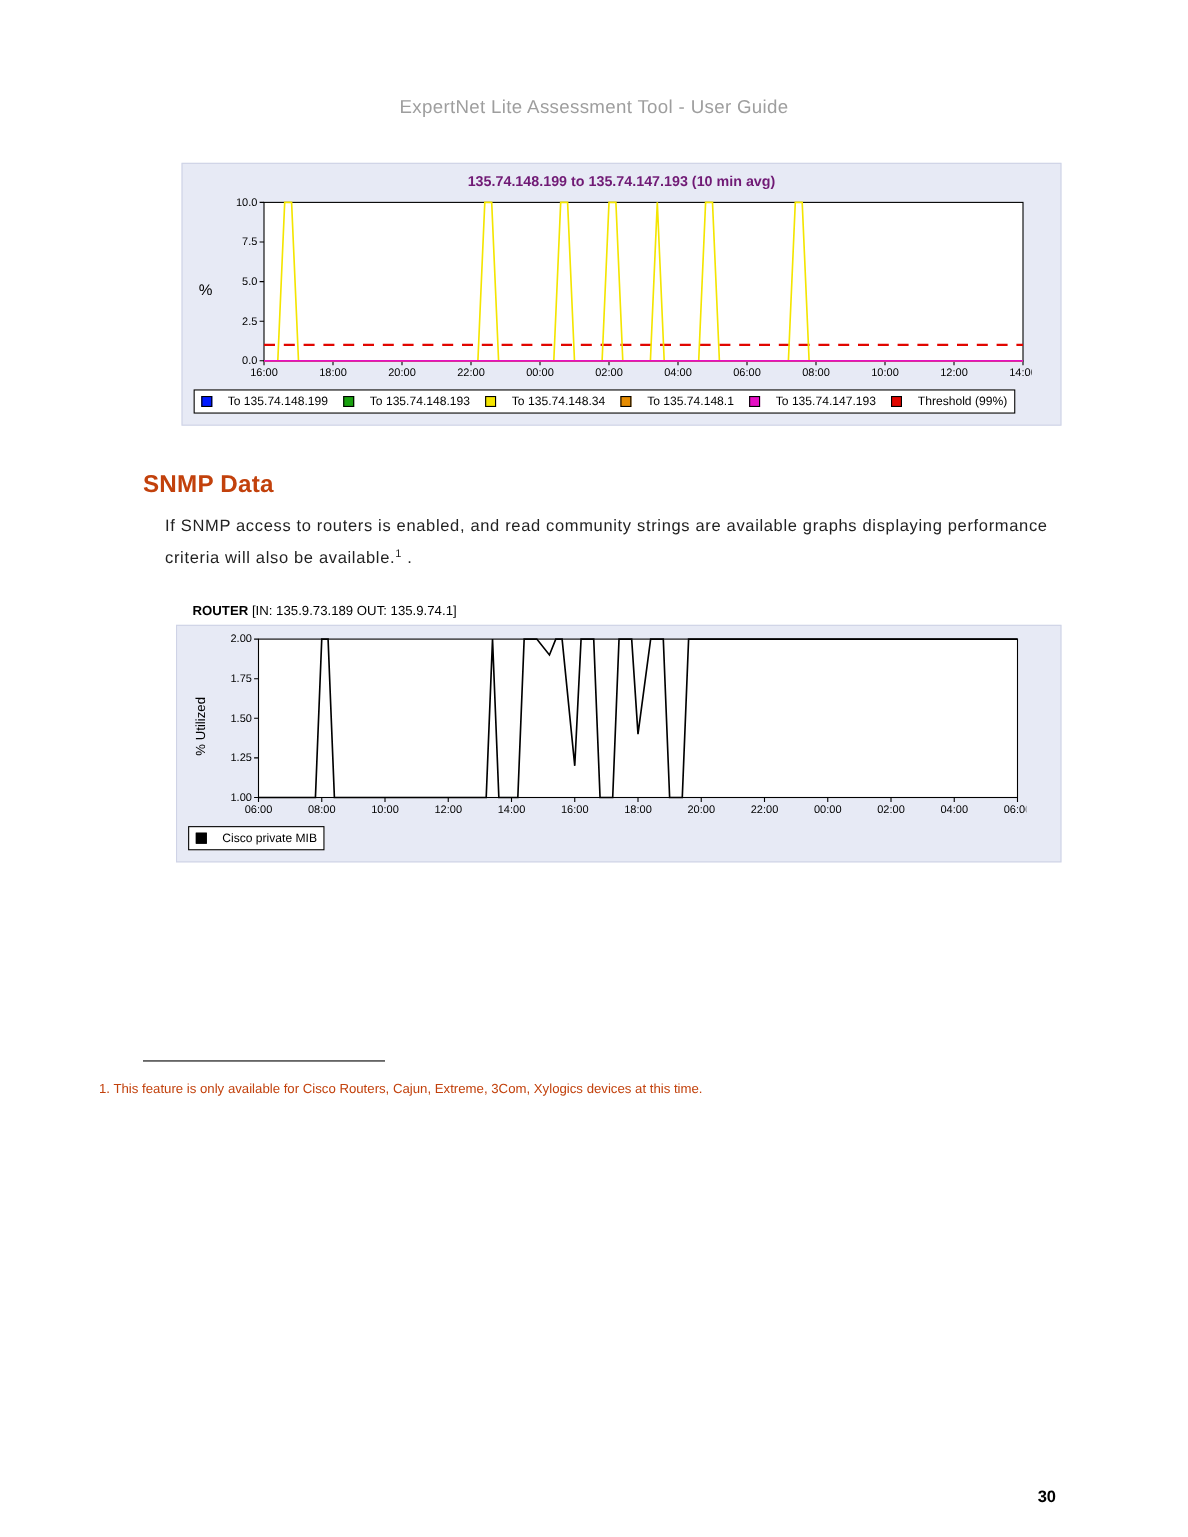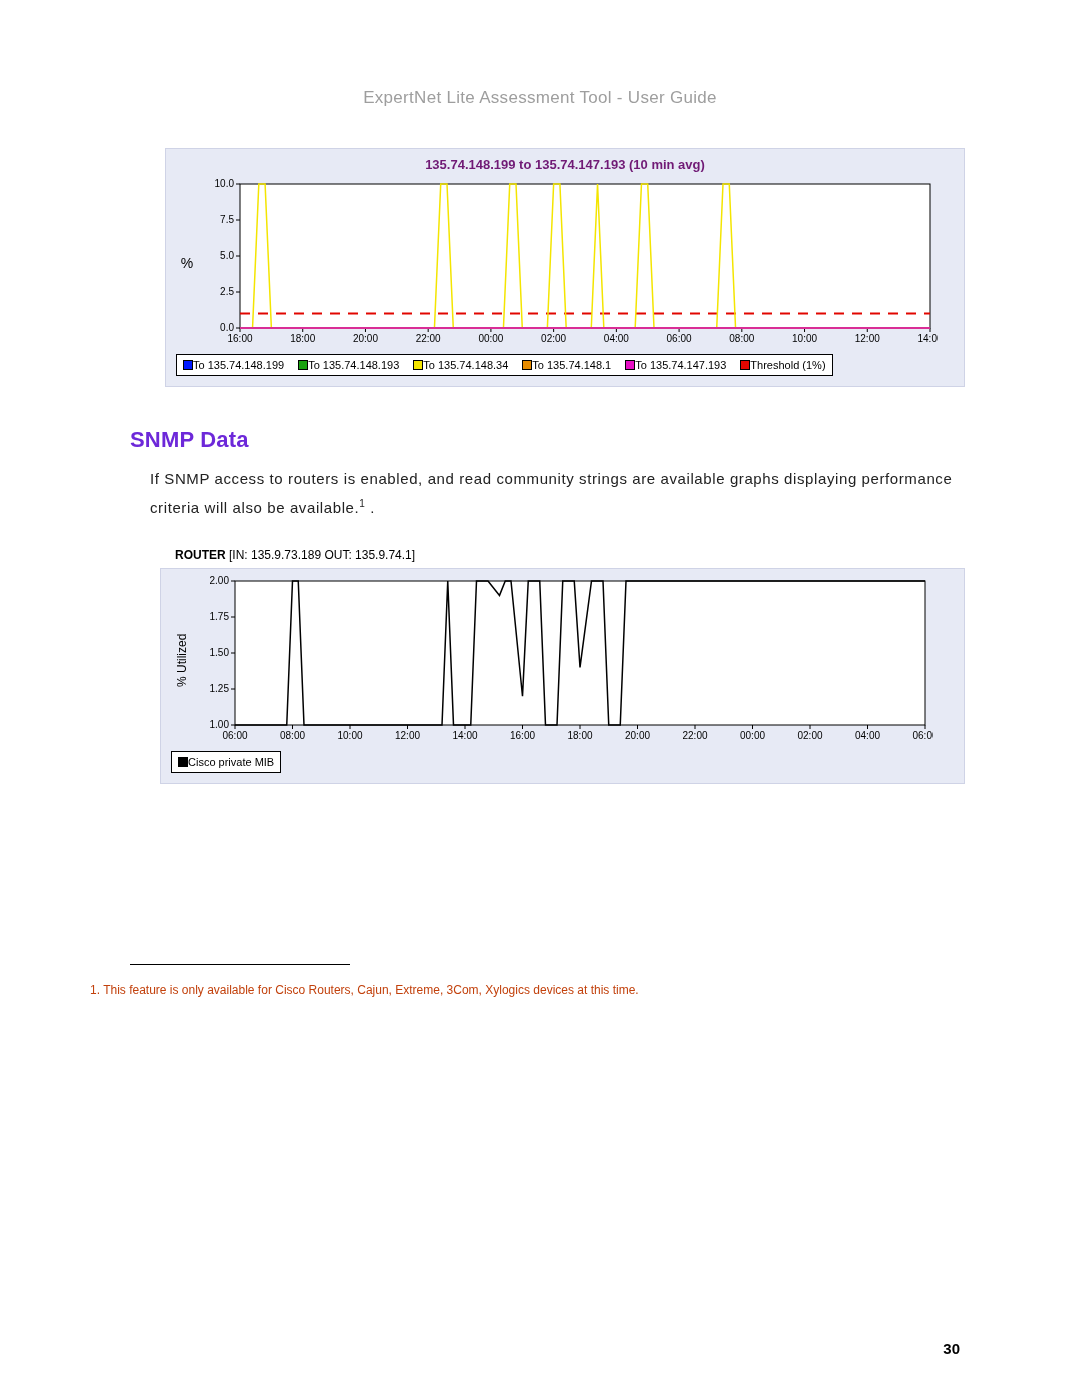--- a/index.html
+++ b/index.html
@@ -64,26 +64,26 @@
     background: #fff;
     margin-top: 6px;
     padding: 4px 6px;
     font-size: 11px;
     font-family: Arial, sans-serif;
     display: flex;
     flex-wrap: wrap;
     gap: 8px 14px;
     width: fit-content;
   }
-  .legend-item { display: inline-flex; align-items: center; gap: 0; white-space: nowrap; }
+  .legend-item { display: inline-flex; align-items: center; gap: 14px; white-space: nowrap; }
   .legend-swatch { width: 10px; height: 10px; border: 1px solid #000; box-sizing: border-box; }
   .section-heading {
     font-size: 22px;
     font-weight: bold;
-    color: #6d28d9;
+    color: #c2410c;
     margin: 40px 0 12px 130px;
     font-family: Verdana, Arial, sans-serif;
     letter-spacing: 0.2px;
   }
   .body-text {
     font-size: 15px;
     color: #222;
     margin: 0 120px 0 150px;
     line-height: 1.9;
     letter-spacing: 0.6px;
@@ -108,21 +108,21 @@
     margin: 180px 0 0 130px;
   }
   .footnote {
     font-size: 12px;
     color: #c2410c;
     margin: 18px 120px 0 90px;
     font-family: Arial, sans-serif;
   }
   .page-number {
     position: absolute;
-    bottom: 40px;
+    bottom: 28px;
     right: 120px;
     font-size: 15px;
     font-weight: bold;
     color: #000;
     font-family: Arial, sans-serif;
   }
   text.tick { font-size: 10px; font-family: Arial, sans-serif; fill: #000; }
   text.ytick { font-size: 10px; font-family: Arial, sans-serif; fill: #000; text-anchor: end; }
 </style>
 </head>
@@ -194,21 +194,21 @@
       <span class="legend-item">
         <span class="legend-swatch" style="background: rgb(229, 139, 0);"></span>
         <span>To 135.74.148.1</span>
       </span>
       <span class="legend-item">
         <span class="legend-swatch" style="background: rgb(230, 15, 196);"></span>
         <span>To 135.74.147.193</span>
       </span>
       <span class="legend-item">
         <span class="legend-swatch" style="background: rgb(225, 6, 0);"></span>
-        <span>Threshold (1%)</span>
+        <span>Threshold (99%)</span>
       </span>
     </div>
 </div>
 
 <div class="section-heading">SNMP Data</div>
 <p class="body-text">
   <span>If SNMP access to routers is enabled, and read community strings are available graphs displaying performance criteria will also be available.</span><sup>1</sup> .
 </p>
 
 <div class="router-line">

